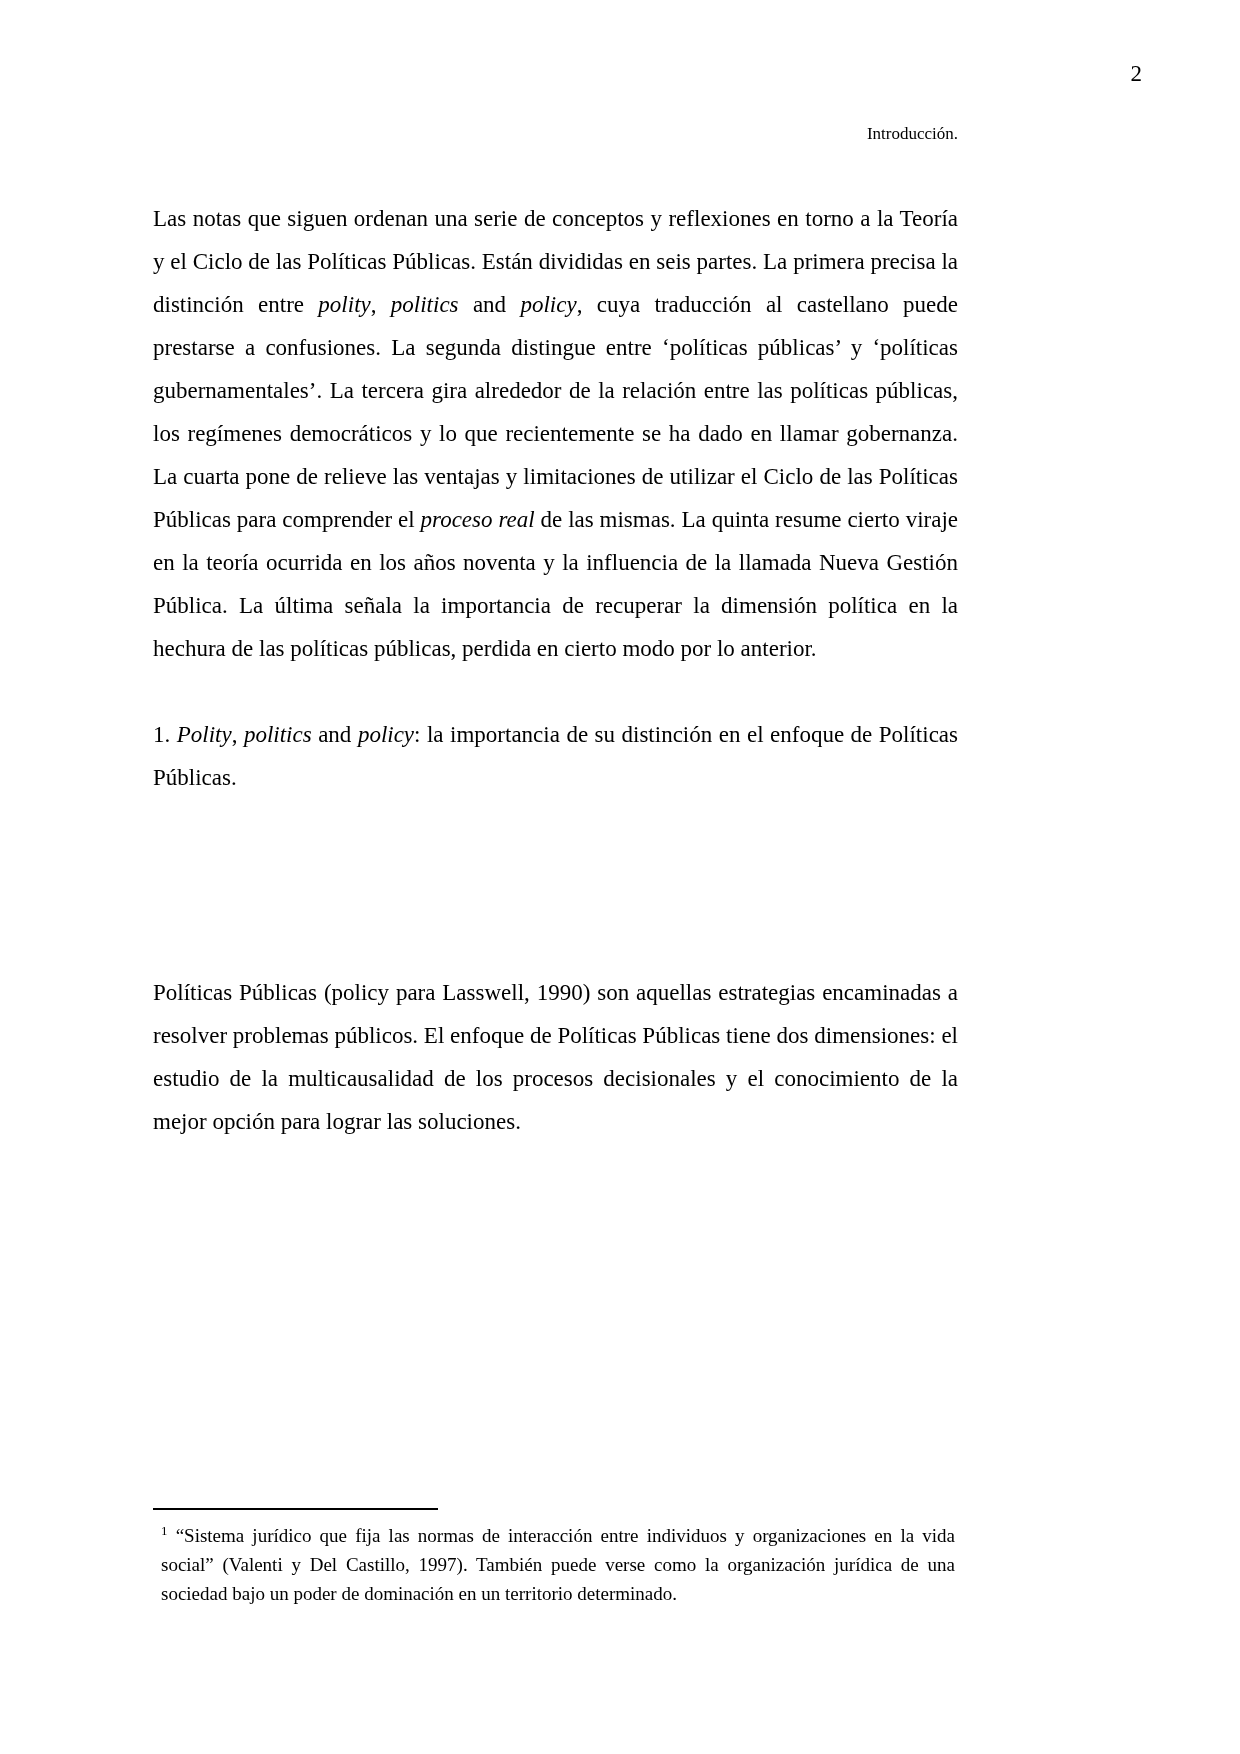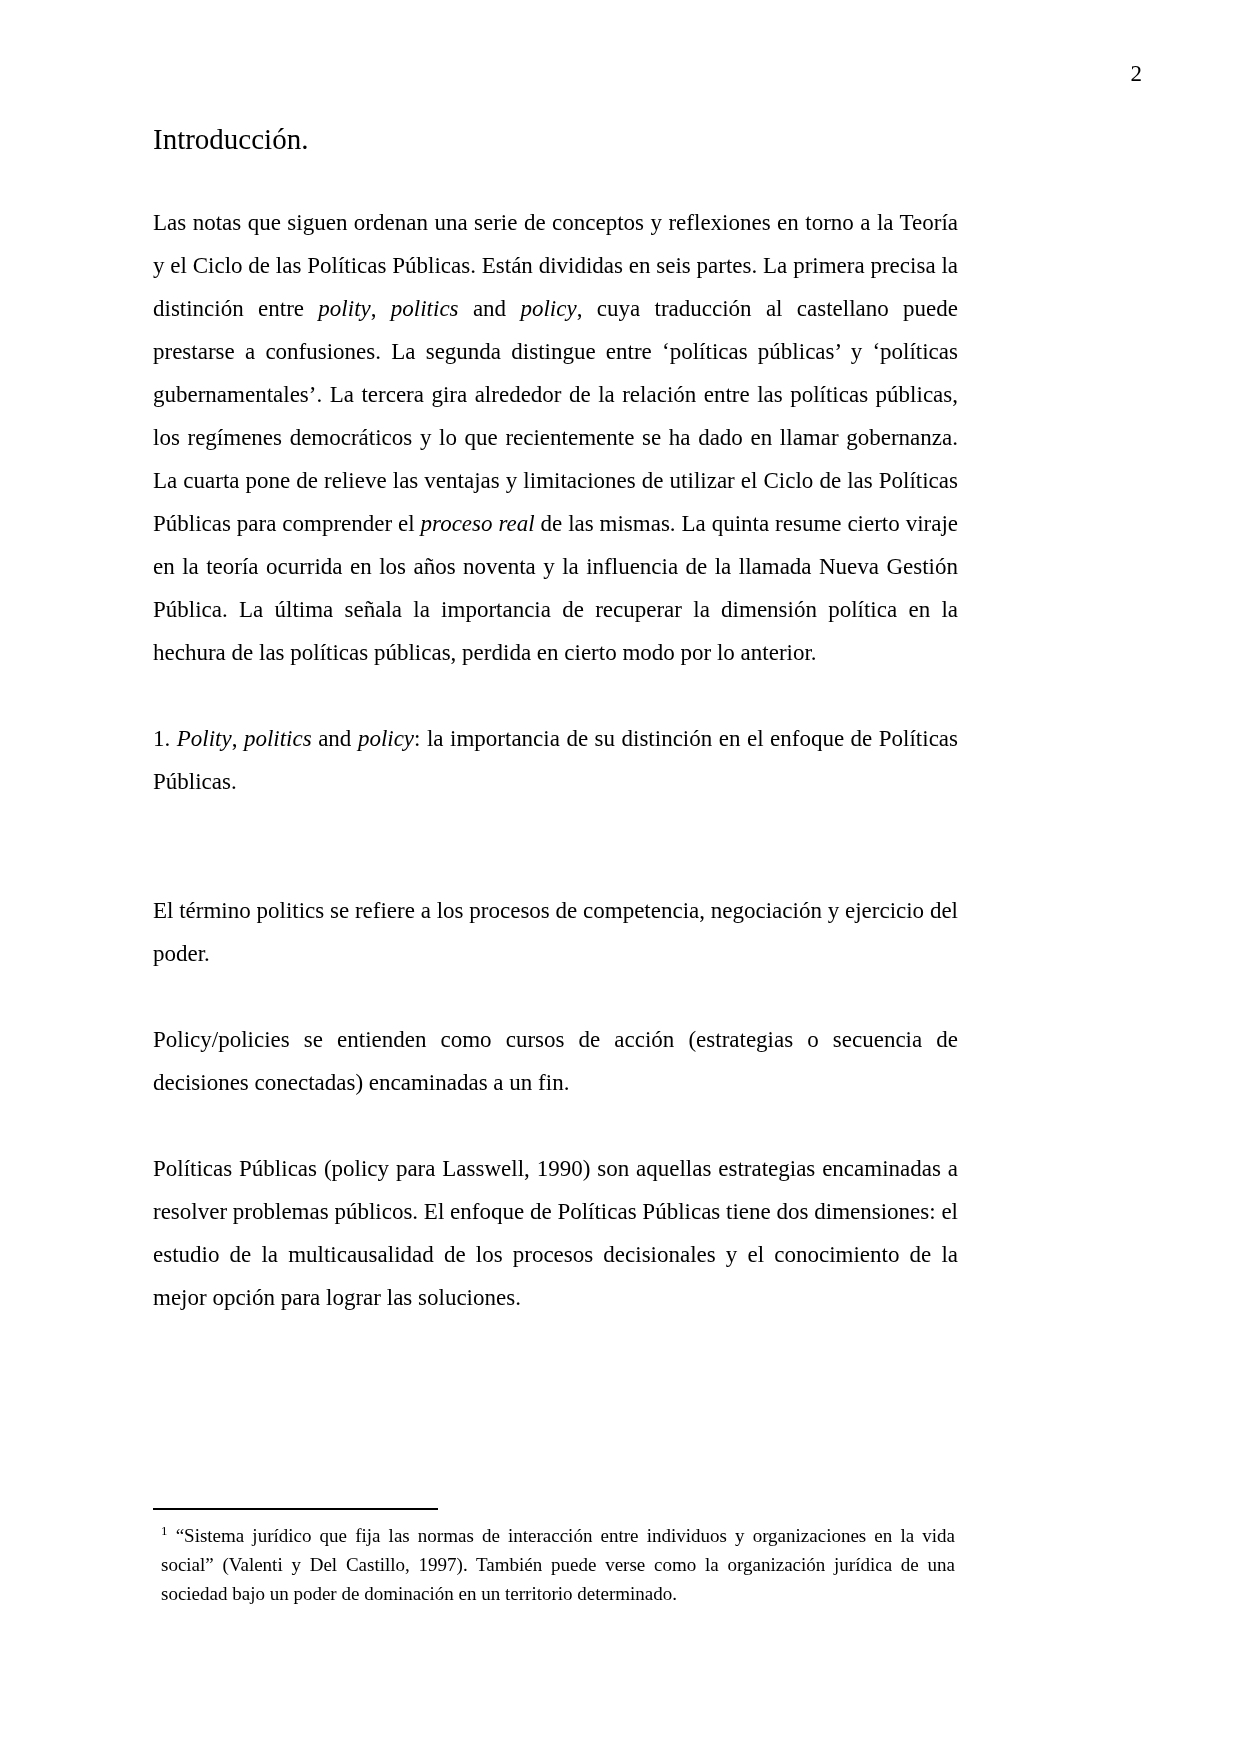--- a/index.html
+++ b/index.html
@@ -26,24 +26,24 @@
     line-height: 1;
     text-align: right;
   }
   .content {
     position: absolute;
     left: 153px;
     top: 125px;
     width: 805px;
   }
   .heading-intro {
-    font-size: 29px;
+    font-size: 17px;
     line-height: 1.0;
-    margin: 0 0 4px 0;
-    text-align: left;
+    margin: 0 0 12px 0;
+    text-align: right;
   }
   .para {
     font-size: 23px;
     line-height: 43px;
     text-align: justify;
     text-justify: inter-word;
     margin: 0;
   }
   .gap-para { height: 43px; }
   .it { font-style: italic; }
@@ -97,29 +97,23 @@
 
     <p class="para">
       <span>1. </span><span class="it">Polity</span><span>, </span><span class="it">politics</span><span> and </span><span class="it">policy</span><span>: la importancia de su distinción en el enfoque de Políticas Públicas.</span>
     </p>
 
     <div class="gap-para"></div>
 
 
     <div class="gap-para"></div>
 
-    <p class="para">
-      <span>El término politics se refiere a los procesos de competencia, negociación y ejercicio del poder.</span>
-    </p>
 
     <div class="gap-para"></div>
 
-    <p class="para">
-      <span>Policy/policies se entienden como cursos de acción (estrategias o secuencia de decisiones conectadas) encaminadas a un fin.</span>
-    </p>
 
     <div class="gap-para"></div>
 
     <p class="para">
       <span>Políticas Públicas (policy para Lasswell, 1990) son aquellas estrategias encaminadas a resolver problemas públicos. El enfoque de Políticas Públicas tiene dos dimensiones: el estudio de la multicausalidad de los procesos decisionales y el conocimiento de la mejor opción para lograr las soluciones.</span>
     </p>
 
   </div>
 
   <div class="footnote-area">

